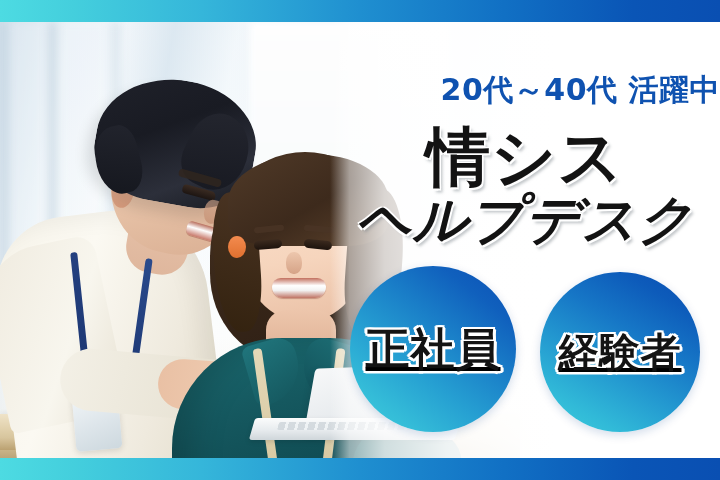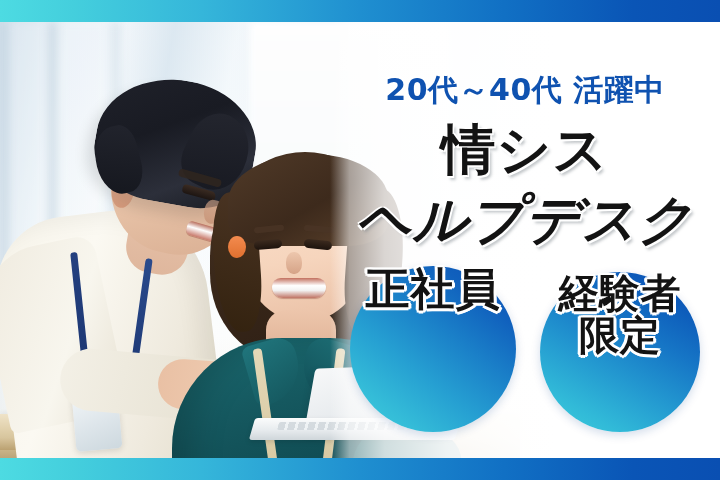--- a/index.html
+++ b/index.html
@@ -336,48 +336,49 @@
     background:#ffffff; z-index:21;
   }
 
   
   #copy{
     position:absolute; left:330px; top:22px; width:390px; height:436px;
     z-index:30;
   }
   #subtitle{
     position:absolute; left:0; top:48px; width:390px;
-    text-align:center;
+    text-align:right;
     font-size:30px; font-weight:bold; letter-spacing:.5px;
     color:#0f52b0;
     font-family:"DejaVu Sans","Liberation Sans",sans-serif;
     text-shadow:
       -2px -2px 0 #fff, 2px -2px 0 #fff, -2px 2px 0 #fff, 2px 2px 0 #fff,
       0 -2px 0 #fff, 0 2px 0 #fff, -2px 0 0 #fff, 2px 0 0 #fff,
       0 2px 5px rgba(255,255,255,.9);
     white-space:nowrap;
   }
   .headline{
     position:absolute; left:0; width:390px; text-align:center;
     font-weight:bold; color:#131313;
     font-family:"DejaVu Sans","Liberation Sans",sans-serif;
     letter-spacing:1px; white-space:nowrap;
     text-shadow:
       -1.5px -1.5px 0 #fff, 1.5px -1.5px 0 #fff, -1.5px 1.5px 0 #fff, 1.5px 1.5px 0 #fff,
       3px 4px 3px rgba(120,128,136,.45);
   }
-  #headline-1{ top:92px; font-size:54px; }
+  #headline-1{ top:92px; font-size:64px; }
   #headline-2{ top:162px; font-size:54px;font-style:italic; }
 
   
   .badge{
     position:absolute; border-radius:50%; z-index:32;
     display:flex; flex-direction:column;
-    align-items:center; 
+    align-items:center; justify-content:center;
     box-shadow:0 3px 10px rgba(10,60,140,.18);
+    text-decoration:underline;
   }
   #badge-fulltime{
     left:350px; top:266px; width:166px; height:166px;
     background:linear-gradient(38deg,#3fd0dd 0%,#34bcd8 18%,#26a0d2 38%,#1a7fc8 60%,#1060bd 80%,#0b4eb4 100%);
   }
   #badge-experience{
     left:540px; top:272px; width:160px; height:160px;
     background:linear-gradient(30deg,#3ecfdc 0%,#31bad8 18%,#2398d0 40%,#1676c6 62%,#0d5bba 82%,#0a4cb2 100%);
   }
   .badge-text{
@@ -474,17 +475,16 @@
     <div id="subtitle">20代～40代 活躍中</div>
     <div class="headline" id="headline-1">情シス</div>
     <div class="headline" id="headline-2">ヘルプデスク</div>
   </div>
 
   <div class="badge" id="badge-fulltime">
     <span class="badge-text">正社員</span>
   </div>
   <div class="badge" id="badge-experience">
     <span class="badge-text">経験者</span>
-    <span class="badge-text">限定</span>
   </div>
 
   <div class="bar" id="bottom-bar"></div>
 </div>
 
 </body></html>

